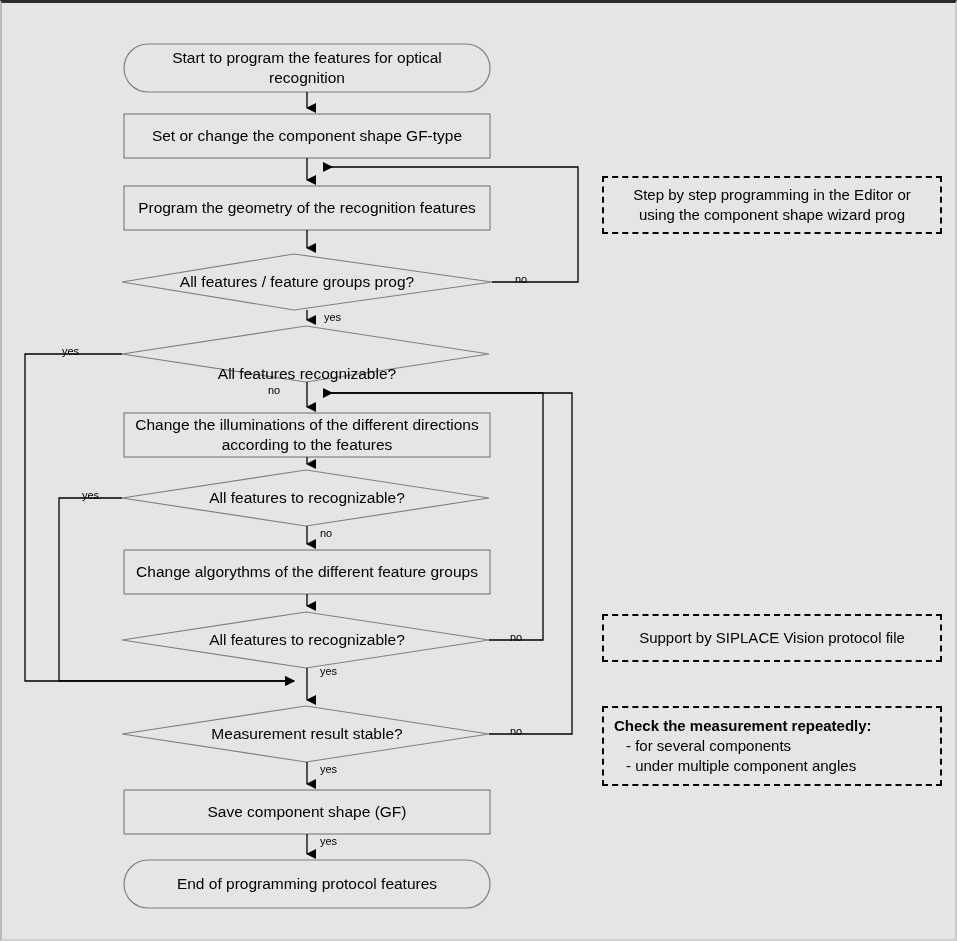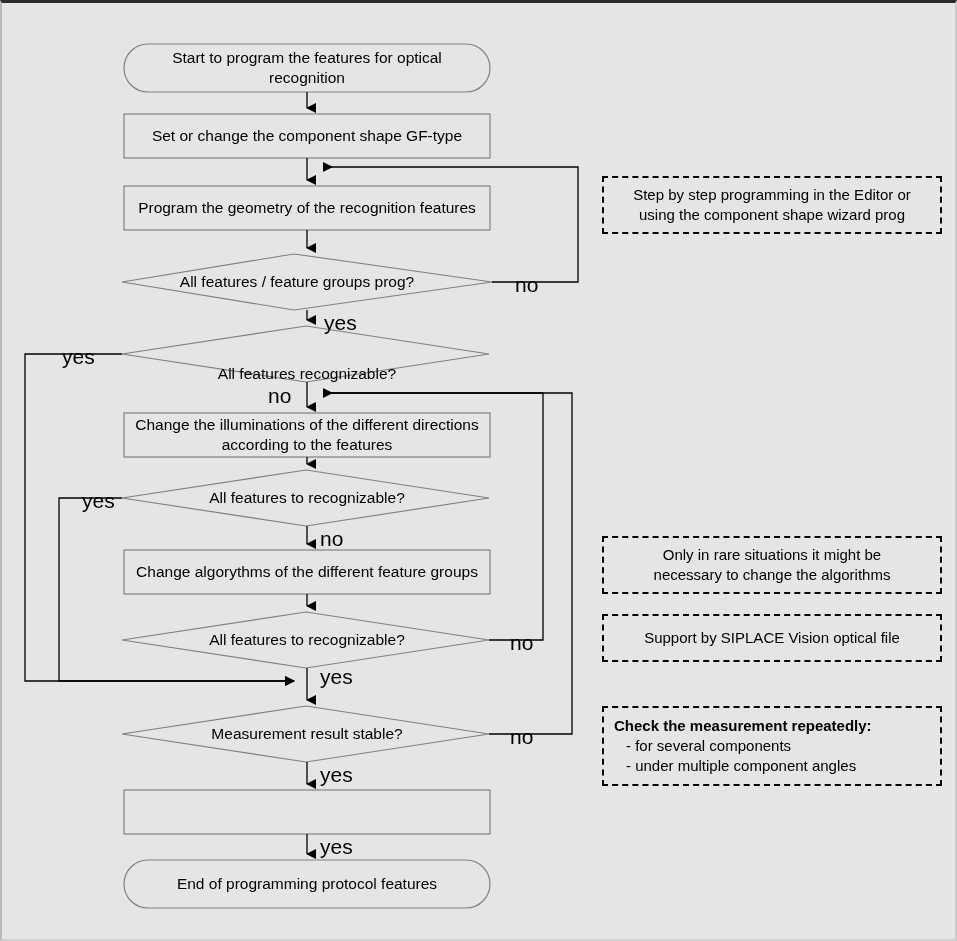--- a/index.html
+++ b/index.html
@@ -36,21 +36,21 @@
     justify-content: center;
     text-align: center;
     font-size: 15.5px;
     color: #000000;
     line-height: 1.30;
     pointer-events: none;
     box-sizing: border-box;
   }
   .edge-label {
     position: absolute;
-    font-size: 21px;
+    font-size: 11px;
     color: #000000;
     white-space: nowrap;
   }
   .note {
     position: absolute;
     box-sizing: border-box;
     border: 2px dashed #000000;
     background: transparent;
     display: flex;
     flex-direction: column;
@@ -187,20 +187,23 @@
   </div>
 
   <div class="node-label" style="left:160px; top:621px; width:290px; height:32px;">
     <span>All features to recognizable?</span>
   </div>
 
   <div class="node-label" style="left:160px; top:715px; width:290px; height:32px;justify-content:center;">
     <span>Measurement result stable?</span>
   </div>
 
+  <div class="node-label" style="left:132px; top:787px; width:346px; height:44px;">
+    <span>Save component shape (GF)</span>
+  </div>
 
   <div class="node-label" style="left:132px; top:857px; width:346px; height:48px;">
     <span>End of programming protocol features</span>
   </div>
 
   <div class="edge-label" style="left:513px; top:270px;">no</div>
 
   <div class="edge-label" style="left:322px; top:308px;">yes</div>
 
   <div class="edge-label" style="left:60px; top:342px;">yes</div>
@@ -219,27 +222,23 @@
 
   <div class="edge-label" style="left:318px; top:760px;">yes</div>
 
   <div class="edge-label" style="left:318px; top:832px;">yes</div>
 
   <div class="note" style="left:600px; top:173px; width:340px; height:58px;">
     <div>Step by step programming in the Editor or</div>
     <div>using the component shape wizard prog</div>
   </div>
 
-  <div class="note" style="left:600px; top:533px; width:340px; height:58px;">
-    <div>Only in rare situations it might be</div>
-    <div>necessary to change the algorithms</div>
-  </div>
 
   <div class="note" style="left:600px; top:611px; width:340px; height:48px;">
-    <div>Support by  SIPLACE Vision optical file</div>
+    <div>Support by  SIPLACE Vision protocol file</div>
   </div>
 
   <div class="note left-align" style="left:600px; top:703px; width:340px; height:80px;">
     <div class="note-title">Check the measurement repeatedly:</div>
     <div class="note-bullet">- for several components</div>
     <div class="note-bullet">- under multiple component angles</div>
   </div>
 
 </div>
 

